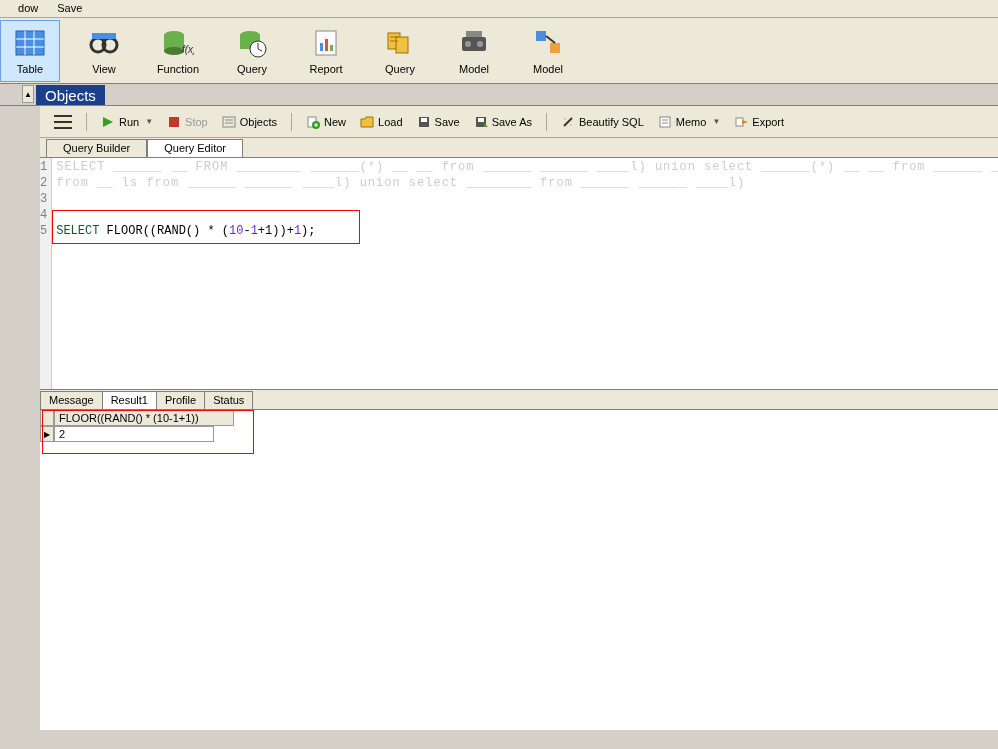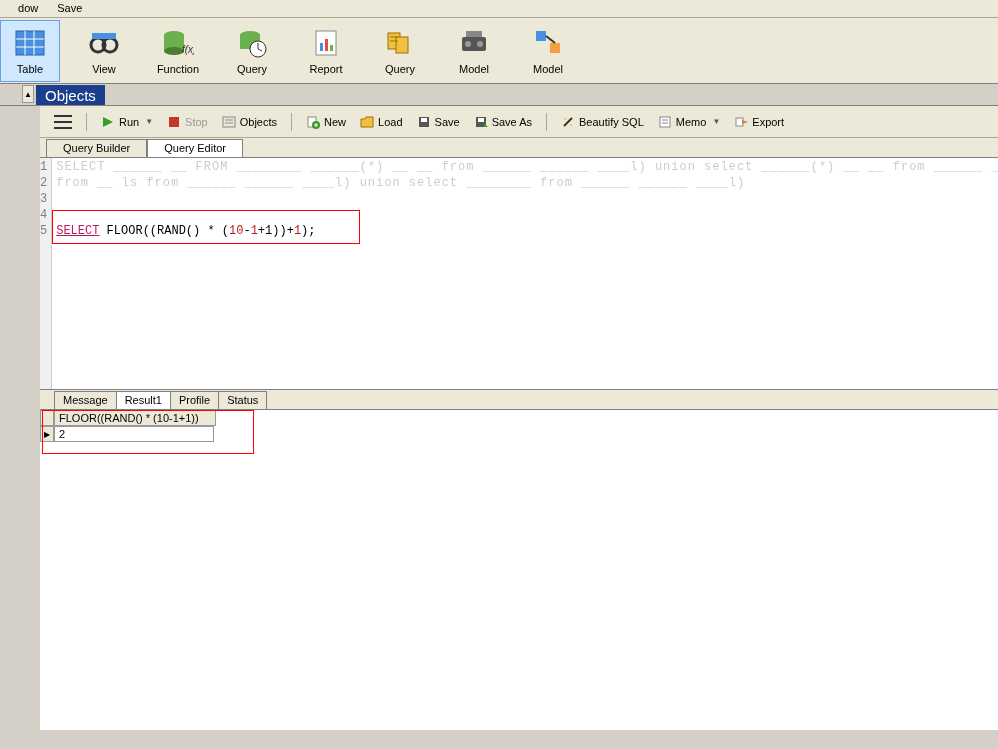--- a/index.html
+++ b/index.html
@@ -39,27 +39,27 @@
 .subtab { height: 18px; padding: 2px 16px; border: 1px solid #7f7f7f; border-bottom: none; background: #ece9d8; font-size: 11px; margin-right: 0; }
 .subtab.active { background: #fff; }
 
 
 .editor-wrap { display: flex; height: 232px; background: #fff; border-bottom: 1px solid #7f7f7f; }
 .gutter { width: 24px; background: #f0f0f0; border-right: 1px solid #ccc; text-align: right; color: #808080; font-family: "Courier New", monospace; font-size: 12px; padding-top: 2px; }
 .gutter div { padding-right: 4px; height: 16px; }
 .code { flex: 1; font-family: "Courier New", monospace; font-size: 12px; padding: 2px 4px; position: relative; }
 .code .redbox { position: absolute; left: 0px; top: 52px; width: 308px; height: 34px; border: 1px solid red; pointer-events: none; }
 .codeline { height: 16px; white-space: pre; }
-.kw { color: #be185d; text-decoration: underline; }
+.kw { color: #14532d; }
 .fn { color: #000; }
-.num { color: #b91c1c; }
+.num { color: #6d28d9; }
 .blur { color: #ccc; letter-spacing: 1px; }
 
 
-.restabs { height: 20px; display: flex; align-items: flex-end; padding-left: 14px; background: #ece9d8; border-bottom: 1px solid #7f7f7f; }
+.restabs { height: 20px; display: flex; align-items: flex-end; padding-left: 0; background: #ece9d8; border-bottom: 1px solid #7f7f7f; }
 .restab { height: 18px; padding: 2px 8px; border: 1px solid #7f7f7f; border-bottom: none; background: #ece9d8; font-size: 11px; }
 .restab.active { background: #fff; }
 .restab + .restab { margin-left: -1px; }
 
 
 .resgrid { background: #fff; height: 320px; position: relative; }
 .gridhdr { display: flex; }
 .gridhdr .cell { border: 1px solid #999; background: #ece9d8; padding: 1px 4px; font-size: 11px; height: 16px; }
 .gridrow { display: flex; }
 .gridrow .rowhdr { width: 14px; border: 1px solid #999; background: #ece9d8; display:flex; align-items:center; justify-content:center; font-size:8px; }
@@ -276,21 +276,21 @@
   <div class="restabs">
     <div class="restab">Message</div>
     <div class="restab active">Result1</div>
     <div class="restab">Profile</div>
     <div class="restab">Status</div>
   </div>
 
   <div class="resgrid">
     <div class="gridhdr">
       <div class="cell" style="width:14px"></div>
-      <div class="cell" style="width:162px">FLOOR((RAND() * (10-1+1))</div>
+      <div class="cell" style="width:180px">FLOOR((RAND() * (10-1+1))</div>
     </div>
     <div class="gridrow">
       <div class="rowhdr">▶</div>
       <div class="cell" style="width:160px">2</div>
     </div>
     <div class="redbox2"></div>
   </div>
 </div>
 
 </body></html>

